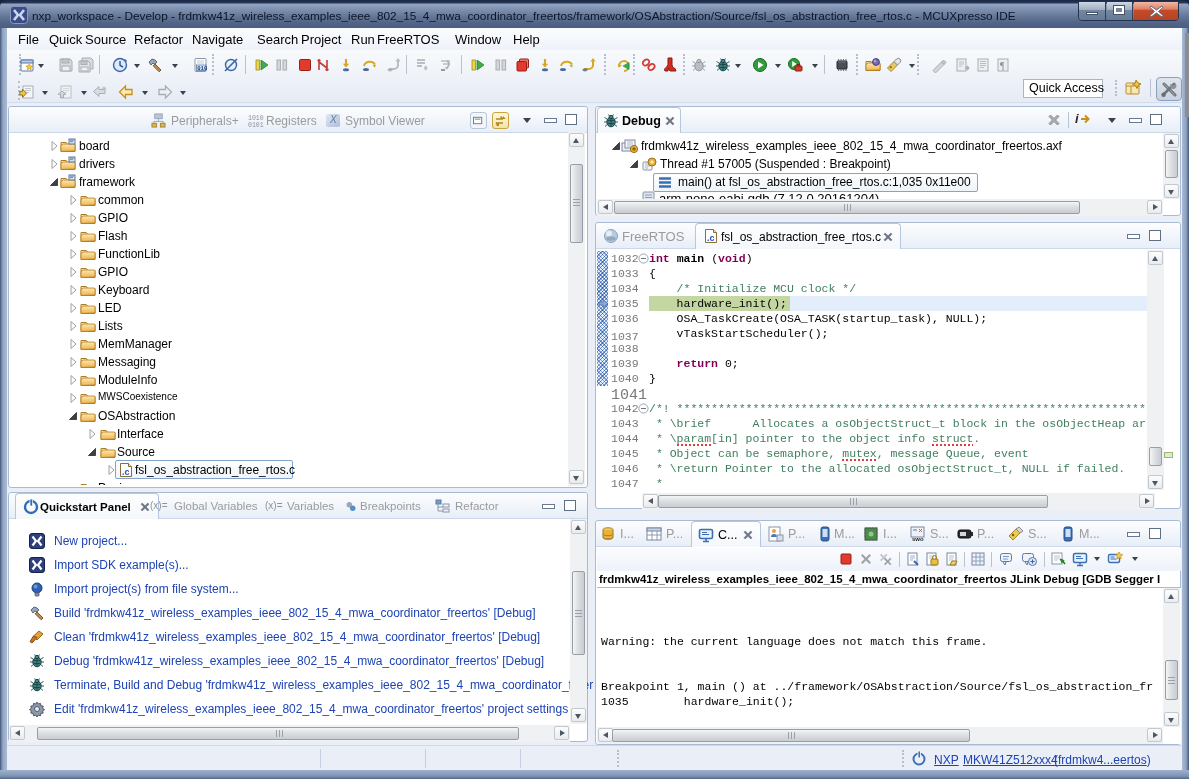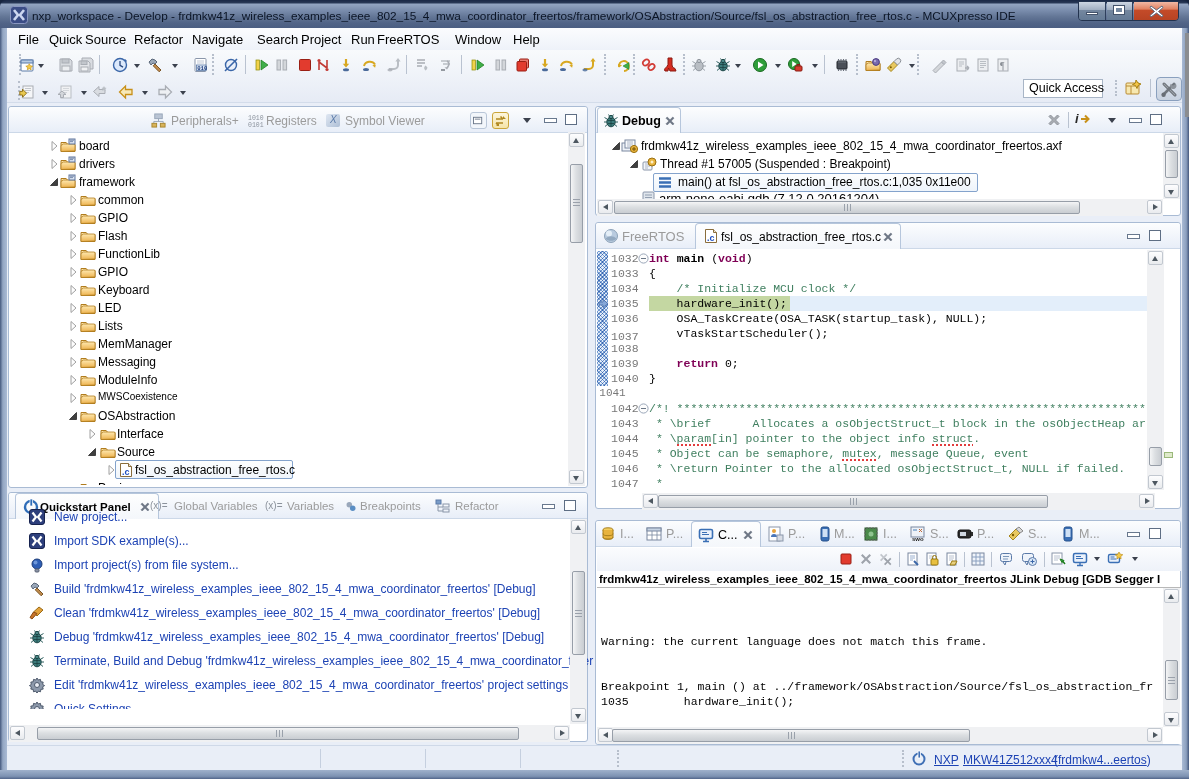--- a/index.html
+++ b/index.html
@@ -620,21 +620,21 @@
           <rect x="1" y="1" width="5" height="4" fill="#7a9cc8" stroke="#5a7aa8"></rect>
           <rect x="8" y="5" width="6" height="3" fill="none" stroke="#8a96a8"></rect>
           <rect x="8" y="10" width="6" height="3" fill="none" stroke="#8a96a8"></rect>
           <path d="M3 5 v7 h5 M3 8 h5" stroke="#8a96a8" fill="none"></path>
         </svg>
    <span class="abs" style="left:20px;top:1px;font-size:11.5px">Refactor</span>
   </div>
   <div class="minb" style="left:533px;top:11px"></div>
   <div class="maxb" style="left:555px;top:7px"></div>
  </div>
- <div id="qslist" class="abs" style="left:1px;top:11px;width:635px;height:205px;overflow:hidden">
+ <div id="qslist" class="abs" style="left:1px;top:35px;width:635px;height:205px;overflow:hidden">
   <svg class="ic" style="left:19px;top:5px" width="16" height="16">
         <use href="#xsq"></use>
       </svg>
   <span class="abs" style="left:44px;top:6px;font-size:12px;color:#1d43b4;white-space:nowrap">New project...</span>
   <svg class="ic" style="left:19px;top:29px" width="16" height="16">
         <use href="#xsq"></use>
       </svg>
   <span class="abs" style="left:44px;top:30px;font-size:12px;color:#1d43b4;white-space:nowrap">Import SDK example(s)...</span>
   <svg class="ic" style="left:19px;top:53px" width="16" height="16">
         <use href="#bulb"></use>
@@ -764,21 +764,21 @@
   <div class="abs mono" style="left:52px;top:47px;font-size:11.5px;white-space:pre;color:#000">    hardware_init();</div>
   <div class="abs mono" style="left:14px;top:62px;width:27px;text-align:right;font-size:11.5px;color:#787878">1036</div>
   <div class="abs mono" style="left:52px;top:62px;font-size:11.5px;white-space:pre;color:#000">    OSA_TaskCreate(OSA_TASK(startup_task), NULL);</div>
   <div class="abs mono" style="left:14px;top:80px;width:27px;font-size:11.5px;color:#787878">1037</div>
   <div class="abs mono" style="left:52px;top:77px;font-size:11.5px;white-space:pre;color:#000">    vTaskStartScheduler();</div>
   <div class="abs mono" style="left:14px;top:92px;width:27px;text-align:right;font-size:11.5px;color:#787878">1038</div>
   <div class="abs mono" style="left:14px;top:107px;width:27px;text-align:right;font-size:11.5px;color:#787878">1039</div>
   <div class="abs mono" style="left:52px;top:107px;font-size:11.5px;white-space:pre;color:#000">    <b style="color:#7f0055">return</b> 0;</div>
   <div class="abs mono" style="left:14px;top:122px;width:27px;text-align:right;font-size:11.5px;color:#787878">1040</div>
   <div class="abs mono" style="left:52px;top:122px;font-size:11.5px;white-space:pre;color:#000">}</div>
-  <div class="abs mono" style="left:2px;top:137px;width:27px;text-align:center;font-size:11px;color:#787878">1041</div>
+  <div class="abs mono" style="left:14px;top:137px;width:27px;text-align:center;font-size:15px;color:#787878">1041</div>
   <div class="abs mono" style="left:14px;top:152px;width:27px;text-align:right;font-size:11.5px;color:#787878">1042</div>
   <svg class="abs" style="left:41px;top:153px" width="11" height="11" viewBox="0 0 11 11">
         <circle cx="5.5" cy="5.5" r="4.6" fill="#fdfdfd" stroke="#9aa6b8"></circle>
         <path d="M3 5.5 h5" stroke="#6a7686"></path>
       </svg>
   <div class="abs mono" style="left:52px;top:152px;font-size:11.5px;white-space:pre;color:#000"><span style="color:#3f7f5f">/*! ******************************************************************************</span></div>
   <div class="abs mono" style="left:14px;top:167px;width:27px;text-align:right;font-size:11.5px;color:#787878">1043</div>
   <div class="abs mono" style="left:52px;top:167px;font-size:11.5px;white-space:pre;color:#000"><span style="color:#3f7f5f"> * \brief      Allocates a osObjectStruct_t block in the osObjectHeap arr</span></div>
   <div class="abs mono" style="left:14px;top:182px;width:27px;text-align:right;font-size:11.5px;color:#787878">1044</div>
   <div class="abs mono" style="left:52px;top:182px;font-size:11.5px;white-space:pre;color:#000"><span style="color:#3f7f5f"> * \param[in] pointer to the object info struct.</span></div>

